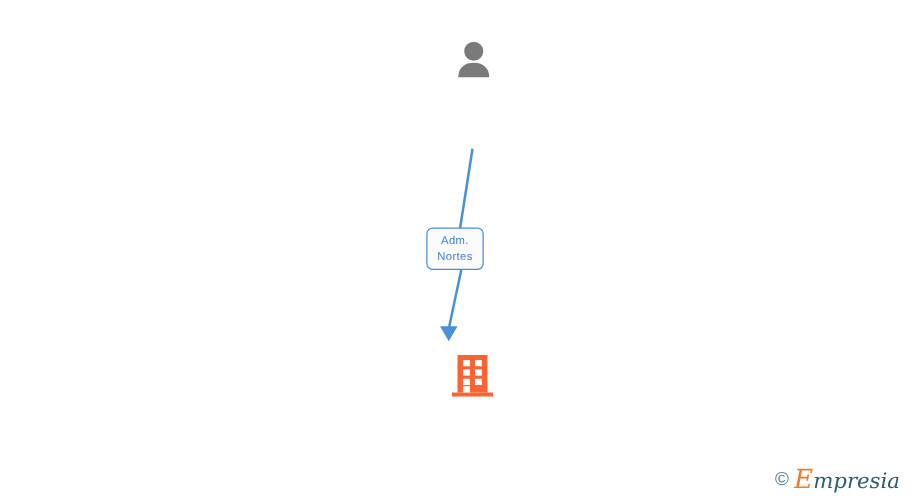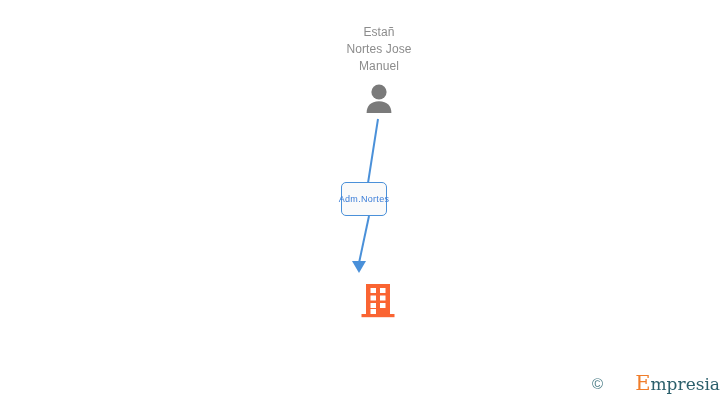--- a/index.html
+++ b/index.html
@@ -61,20 +61,21 @@
     position: absolute;
     left: 341px;
     top: 182px;
     width: 46px;
     height: 34px;
     box-sizing: border-box;
     border: 1.3px solid #4a90d9;
     border-radius: 5px;
     background: #fafafa;
     display: flex;
+    flex-direction: column;
     align-items: center;
     justify-content: center;
     box-shadow: 0 0 0 0 rgba(0,0,0,0);
   }
   .role-line {
     font-size: 9px;
     line-height: 13px;
     color: #3b7dd8;
     letter-spacing: 0.3px;
     white-space: nowrap;
@@ -114,46 +115,43 @@
     gap: 4px;
   }
   .wm-copy {
     font-size: 15px;
     color: #4d7e88;
     line-height: 1;
   }
   .wm-text {
     font-family: "DejaVu Serif", serif;
     font-size: 17px;
+    font-style: italic;
     line-height: 1;
     color: #2b5f6b;
-    margin-left: 28px;
   }
   .wm-text .wm-e {
     color: #f07d2a;
     font-size: 21px;
   }
 </style>
 </head>
 <body>
 
 <div id="canvas">
 
   <svg id="connectors" viewBox="0 0 728 400" width="728" height="400">
 
     <line x1="378" y1="119" x2="368" y2="183" stroke="#4a90d9" stroke-width="2"></line>
 
     <line x1="369" y1="216" x2="359" y2="263" stroke="#4a90d9" stroke-width="2"></line>
     <polygon points="352,261 366,261 359,273" fill="#4a90d9"></polygon>
   </svg>
 
   <div class="person-node">
-    <div class="person-label">Estañ
-Nortes Jose
-Manuel</div>
     <div class="person-icon-wrap">
       <svg class="person-icon" width="28" height="29" viewBox="0 0 28 29">
         <circle cx="14" cy="8" r="7.6" fill="#7a7a7a"></circle>
         <path d="M14 17.2 C5.6 17.2 1.6 22.2 1.6 29 L26.4 29 C26.4 22.2 22.4 17.2 14 17.2 Z" fill="#7a7a7a"></path>
       </svg>
     </div>
   </div>
 
   <div class="role-box">
     <span class="role-line">Adm.</span>

